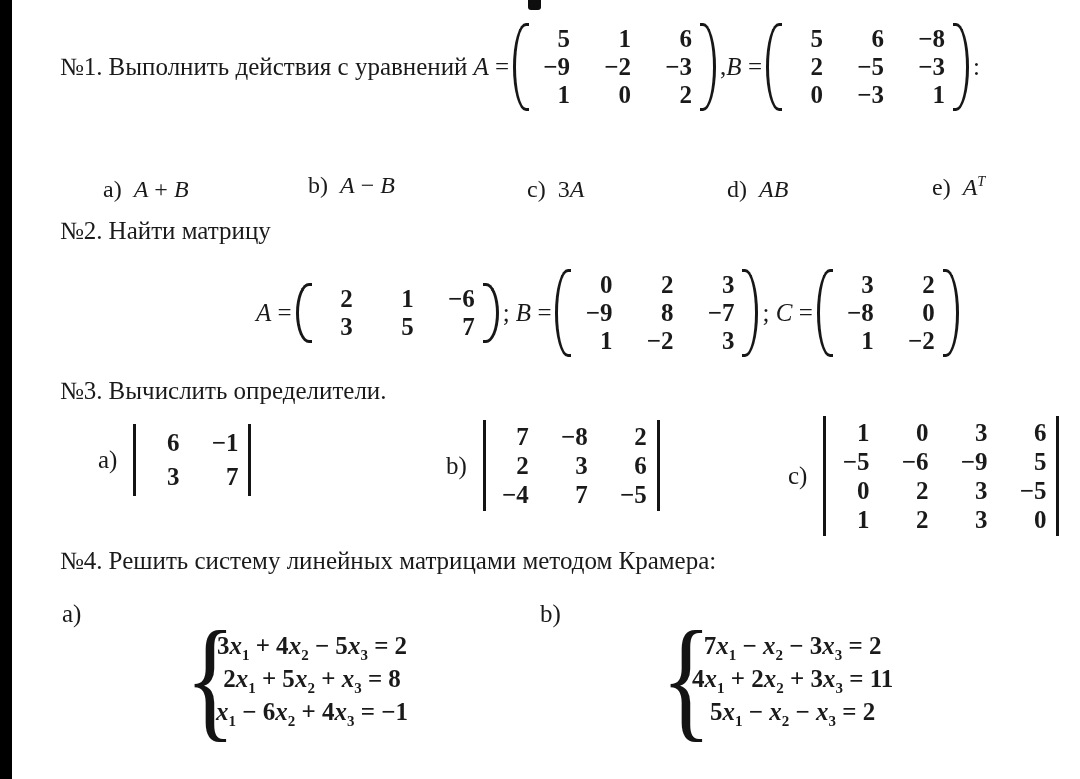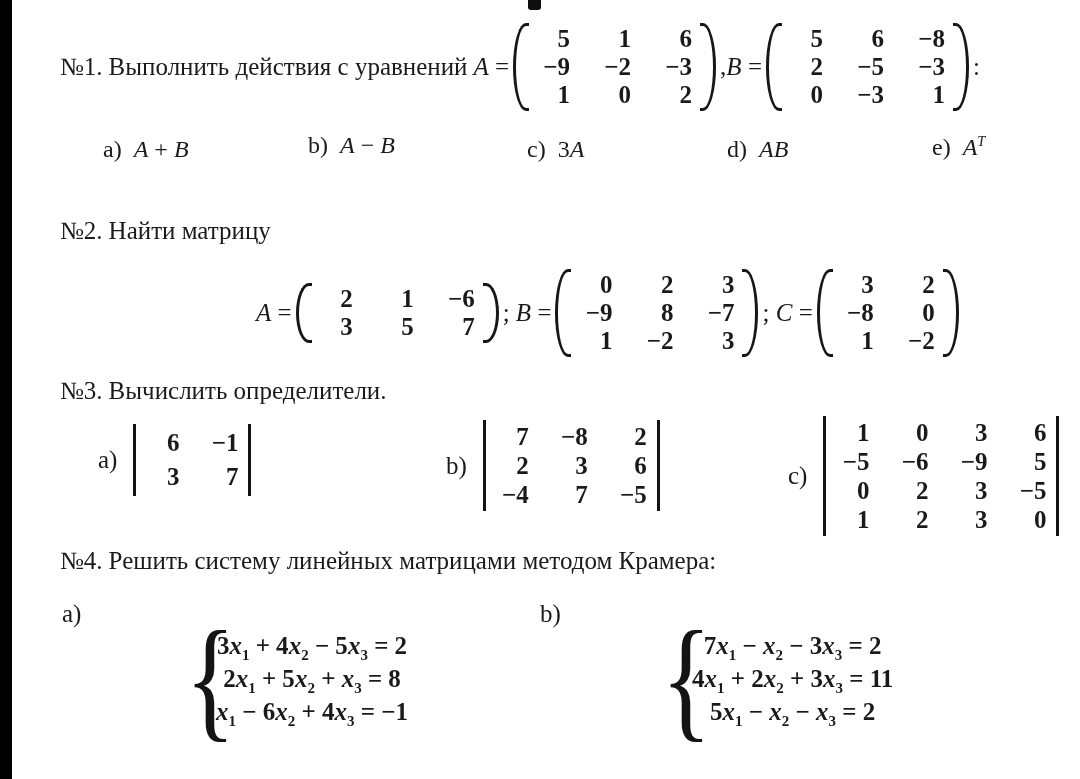--- a/index.html
+++ b/index.html
@@ -30,21 +30,21 @@
   .det{display:grid;column-gap:26px;padding:2px 10px;
        border-left:3px solid #141414;border-right:3px solid #141414;}
   .det-a .cell{line-height:34px;}
   .det-b .cell,.det-c .cell{line-height:29px;}
   
   .sys{position:absolute;display:flex;align-items:center;}
   .brace{display:inline-block;font-size:132px;line-height:99px;width:30px;
          transform:scale(0.8,1.02);transform-origin:center;font-weight:normal;color:#141414;}
   .lines{display:flex;flex-direction:column;align-items:center;margin-left:4px;}
   .line{font-size:25px;font-weight:bold;line-height:33px;white-space:pre;}
-  .opt{position:absolute;font-size:24px;white-space:pre;}
+  .opt{position:absolute;font-size:24px;white-space:pre;margin-top:40px;}
   .opt .eq{font-size:24px;}
   .gap6{margin-right:6px;}
 </style>
 </head>
 <body>
 
 <div class="canvas">
   <div class="leftbar"></div>
   <div class="frag"></div>
 

